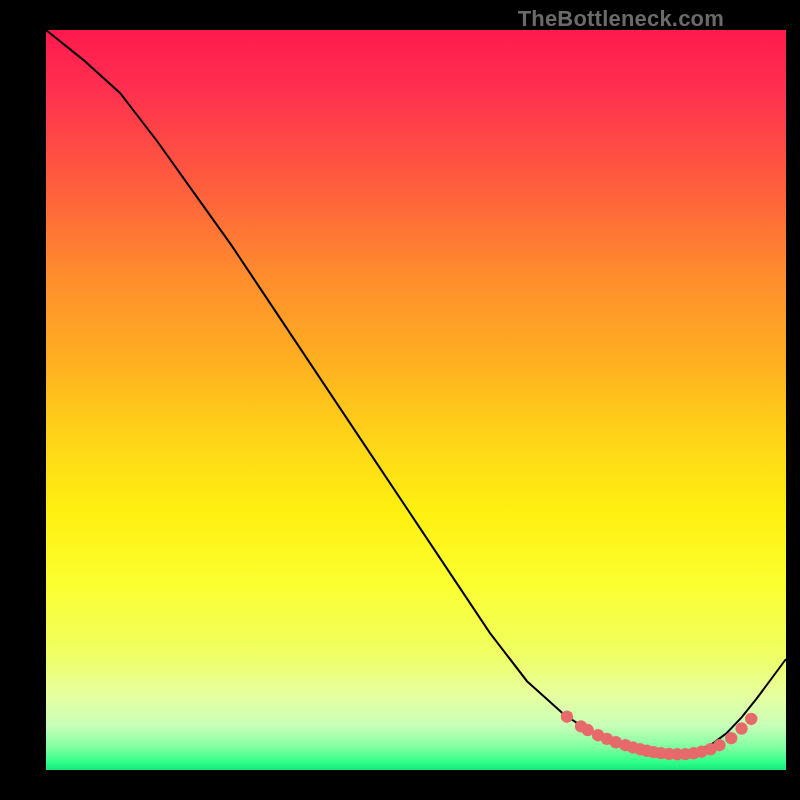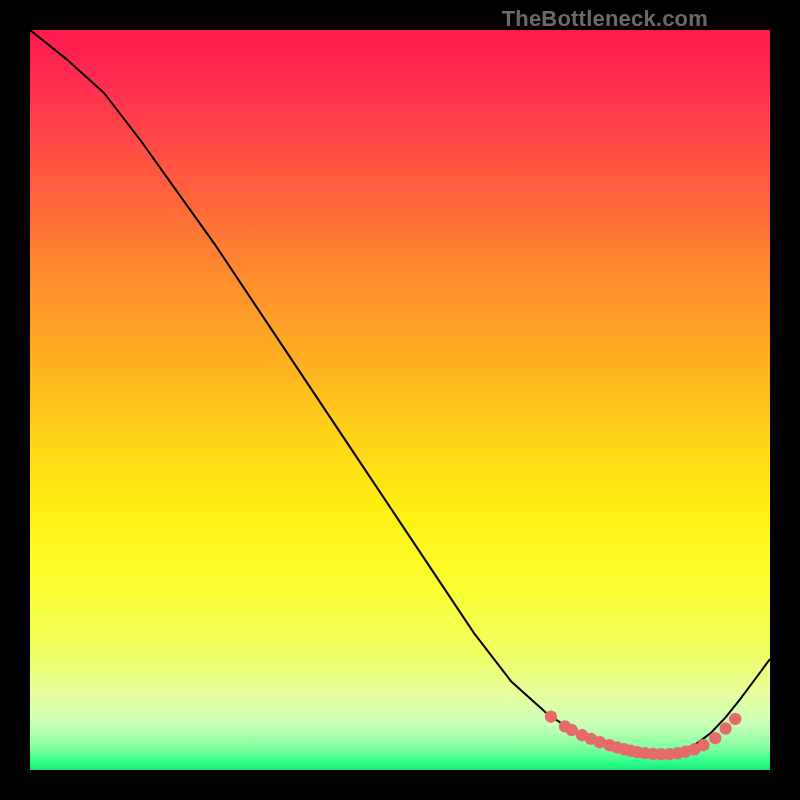--- a/index.html
+++ b/index.html
@@ -2,20 +2,21 @@
 <html><head>
 <meta charset="utf-8">
 <style>
   * { margin: 0; padding: 0; box-sizing: border-box; }
   html, body { width: 800px; height: 800px; background: #000; overflow: hidden; }
   .stage {
     position: relative;
     width: 720px;
     height: 800px;
     background: #000;
+    margin-left: 16px;
   }
   .plot-area {
     position: absolute;
     left: 30px;
     top: 30px;
     width: 740px;
     height: 740px;
     background: linear-gradient(to bottom,
       #ff1a4d 0%,
       #ff3050 8%,

